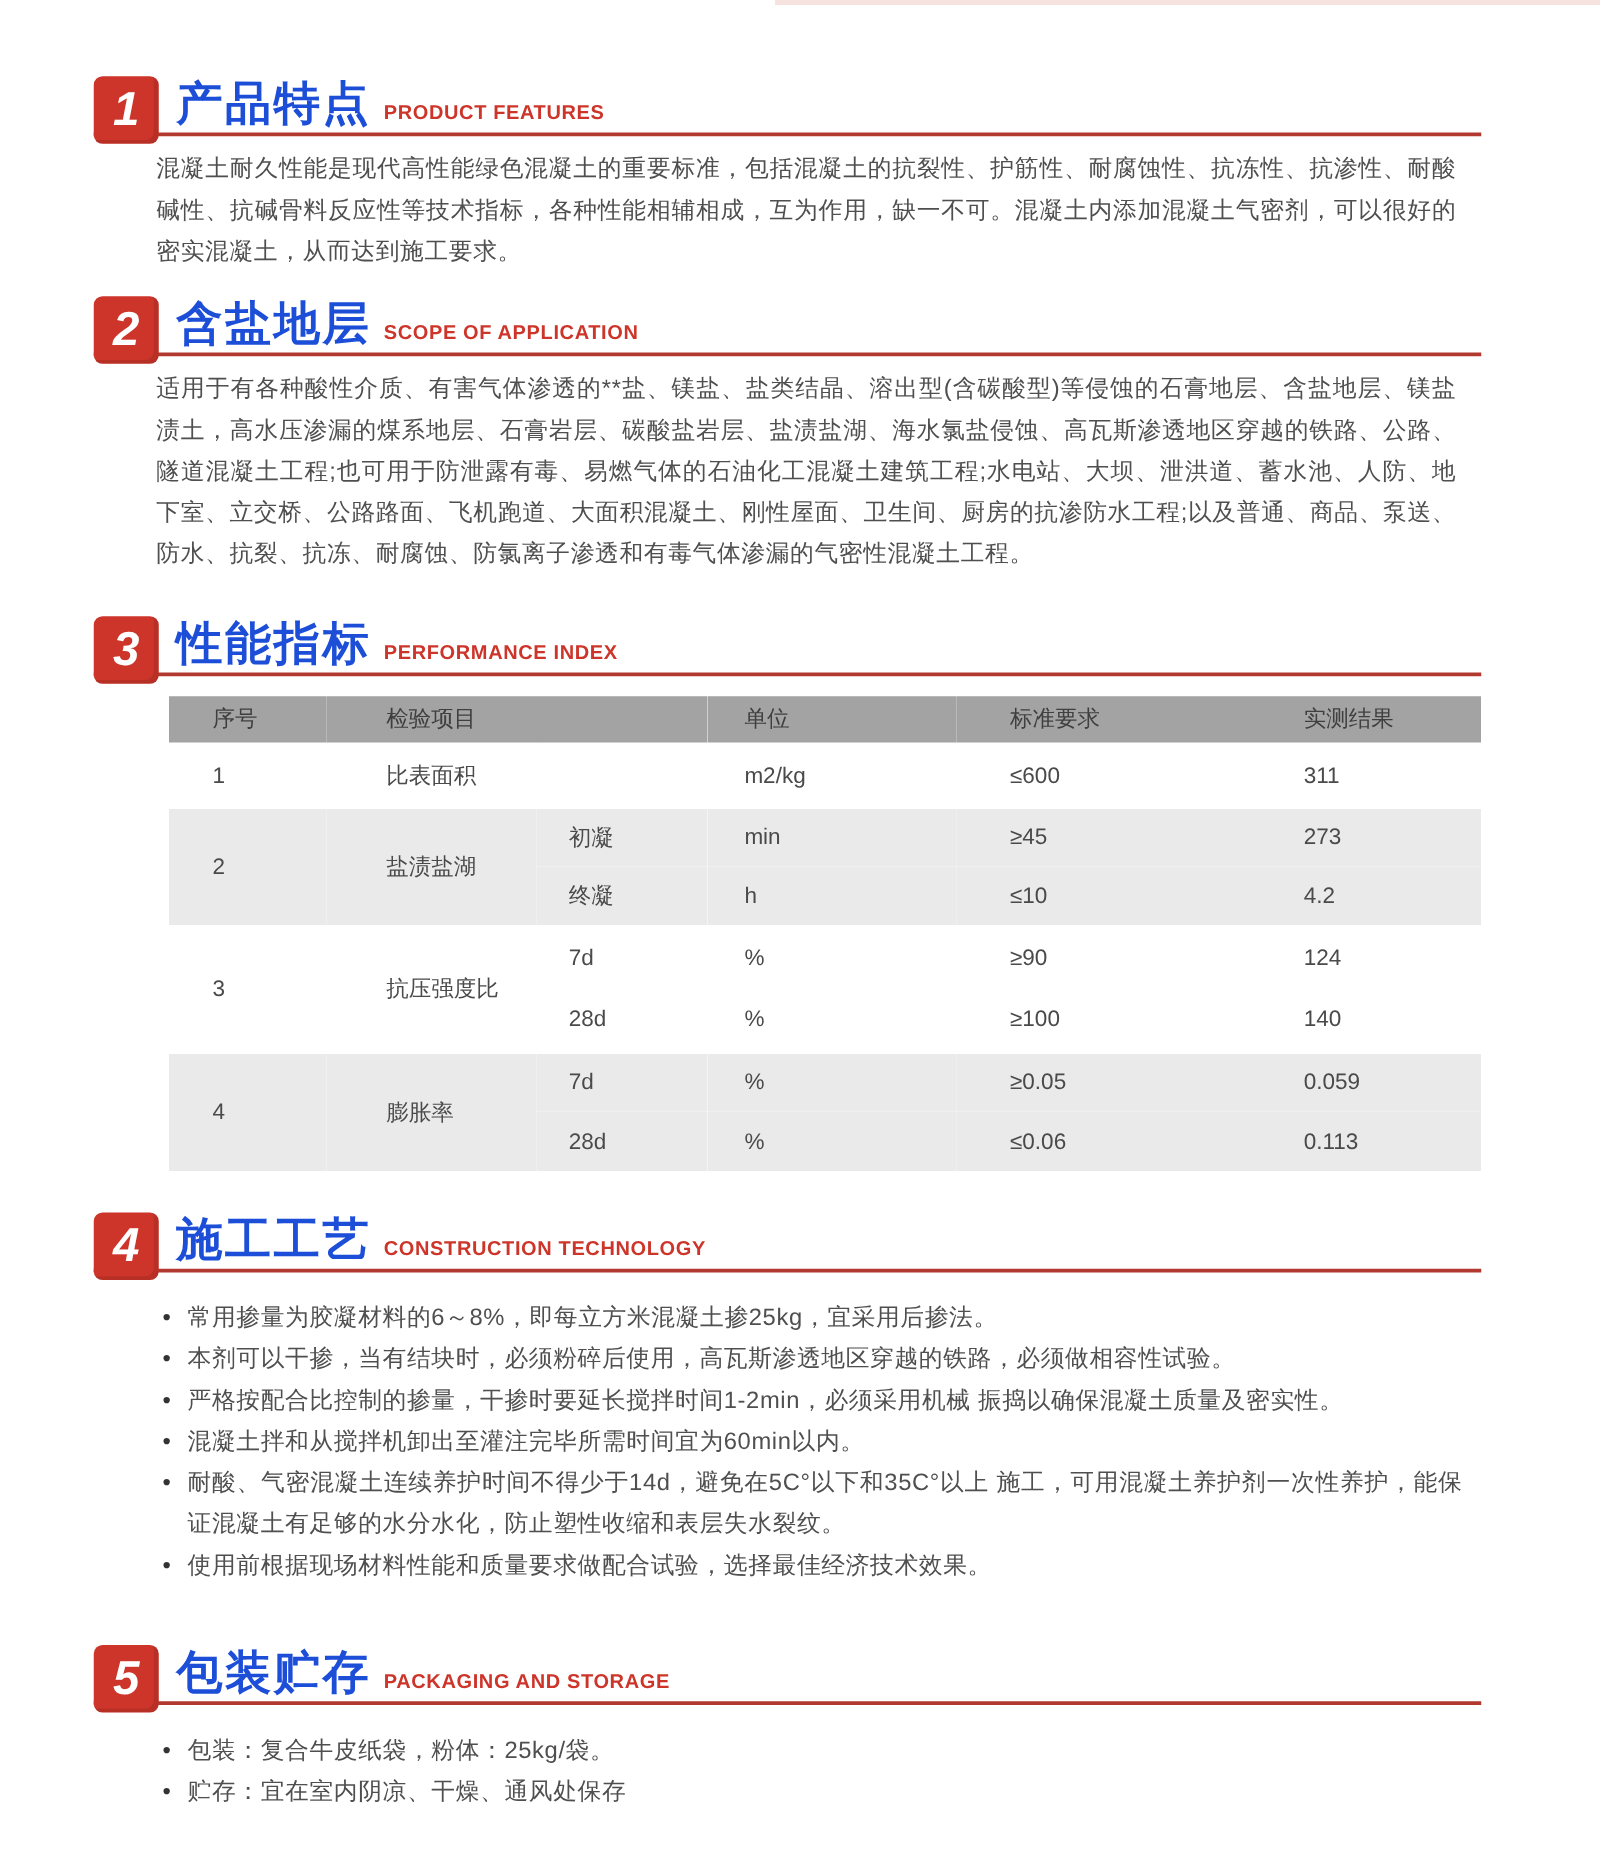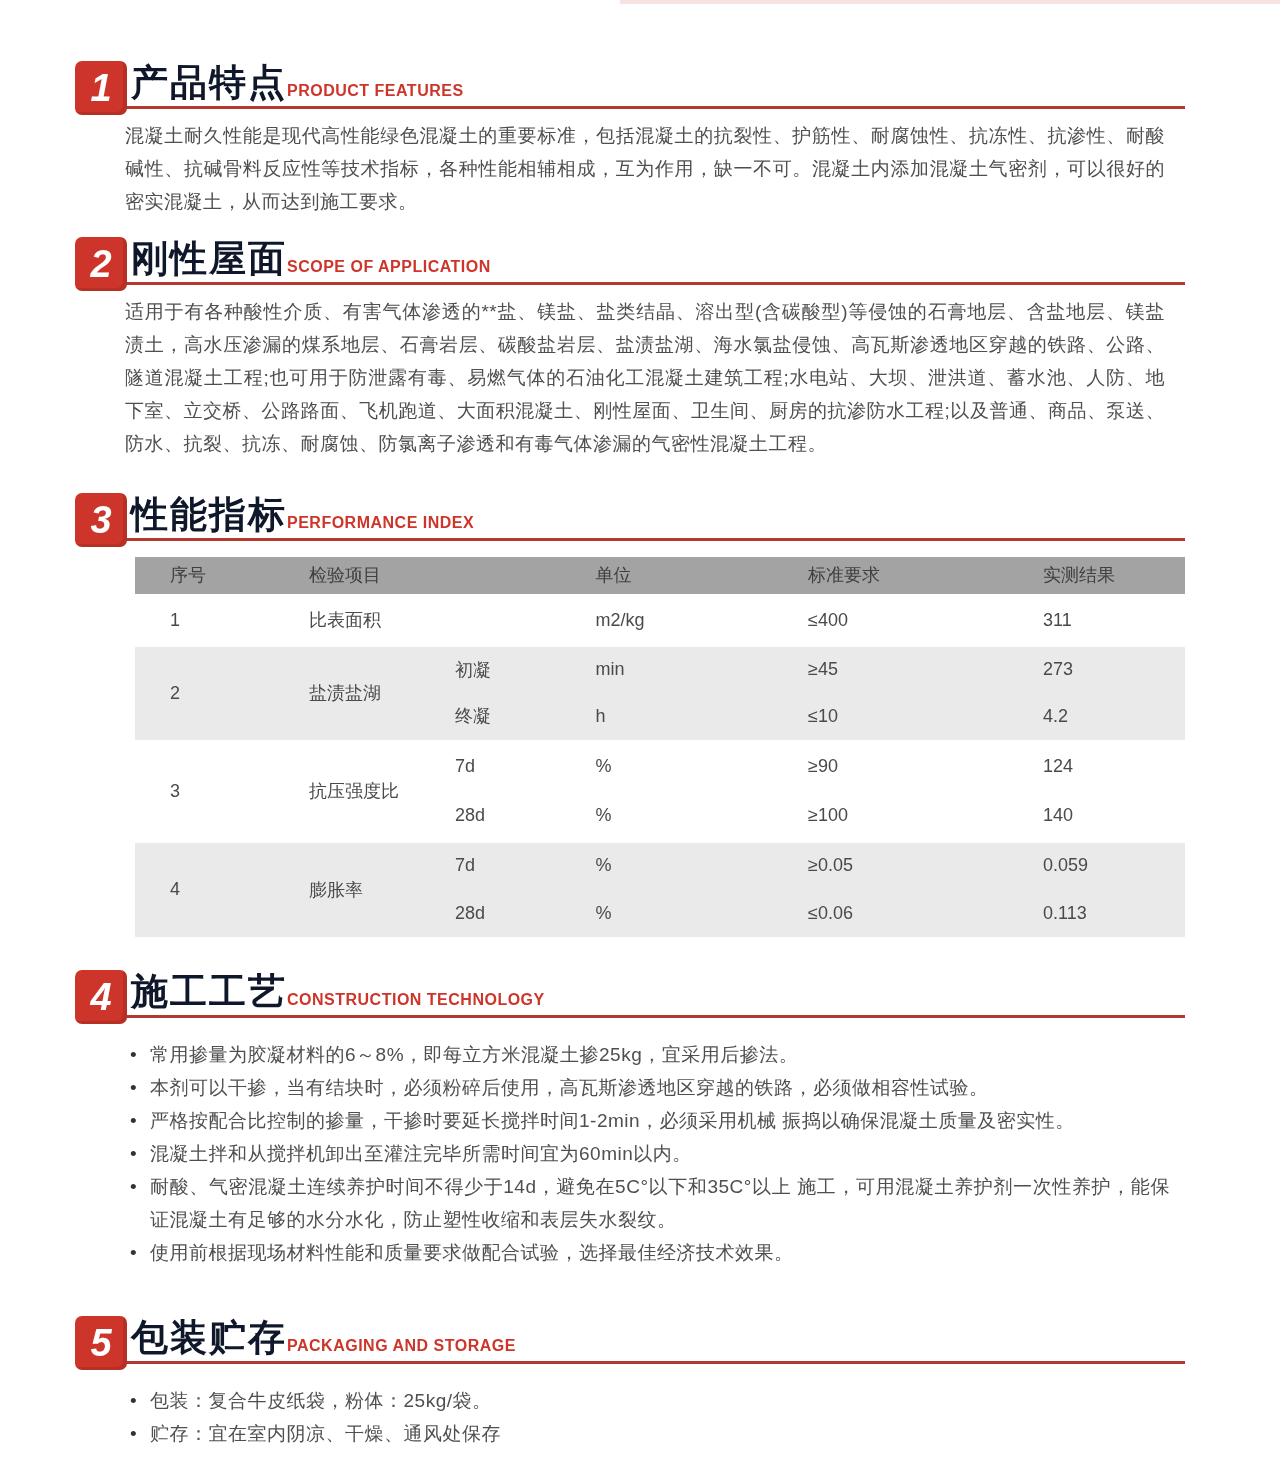--- a/index.html
+++ b/index.html
@@ -24,28 +24,29 @@
     margin-bottom:-9px;
     background:#cd352a;
     border-radius:7px;
     box-shadow:inset -4px -3px 0 rgba(0,0,0,0.10);
     color:#ffffff;
     font-size:38px;font-weight:bold;font-style:italic;
     display:flex;align-items:center;justify-content:center;
     flex:0 0 auto;
   }
   .title-cn{
-    margin-left:4px;
-    color:#0f172a;
+    margin-left:14px;
+    color:#1d4ed8;
     font-size:37px;font-weight:bold;
     letter-spacing:2px;
     line-height:1;
     padding-bottom:5px;
   }
   .title-en{
+    margin-left:10px;
     color:#cd352a;
     font-size:16px;font-weight:bold;
     letter-spacing:0.5px;
     line-height:1;
     padding-bottom:7px;
   }
 
   
   .para{
     margin:10px 115px 0 125px;
@@ -103,21 +104,21 @@
 
   <div class="sec-head s1">
     <div class="badge">1</div>
     <div class="title-cn">产品特点</div>
     <div class="title-en">PRODUCT FEATURES</div>
   </div>
   <p class="para">混凝土耐久性能是现代高性能绿色混凝土的重要标准，包括混凝土的抗裂性、护筋性、耐腐蚀性、抗冻性、抗渗性、耐酸碱性、抗碱骨料反应性等技术指标，各种性能相辅相成，互为作用，缺一不可。混凝土内添加混凝土气密剂，可以很好的密实混凝土，从而达到施工要求。</p>
 
   <div class="sec-head s2">
     <div class="badge">2</div>
-    <div class="title-cn">刚性屋面</div>
+    <div class="title-cn">含盐地层</div>
     <div class="title-en">SCOPE OF APPLICATION</div>
   </div>
   <p class="para">适用于有各种酸性介质、有害气体渗透的**盐、镁盐、盐类结晶、溶出型(含碳酸型)等侵蚀的石膏地层、含盐地层、镁盐渍土，高水压渗漏的煤系地层、石膏岩层、碳酸盐岩层、盐渍盐湖、海水氯盐侵蚀、高瓦斯渗透地区穿越的铁路、公路、隧道混凝土工程;也可用于防泄露有毒、易燃气体的石油化工混凝土建筑工程;水电站、大坝、泄洪道、蓄水池、人防、地下室、立交桥、公路路面、飞机跑道、大面积混凝土、刚性屋面、卫生间、厨房的抗渗防水工程;以及普通、商品、泵送、防水、抗裂、抗冻、耐腐蚀、防氯离子渗透和有毒气体渗漏的气密性混凝土工程。</p>
 
   <div class="sec-head s3">
     <div class="badge">3</div>
     <div class="title-cn">性能指标</div>
     <div class="title-en">PERFORMANCE INDEX</div>
   </div>
 
@@ -138,21 +139,21 @@
           <th class="cell-unit">单位</th>
           <th class="cell-std">标准要求</th>
           <th class="cell-res">实测结果</th>
         </tr>
       </thead>
       <tbody class="g1">
         <tr>
           <td class="cell-no">1</td>
           <td class="cell-item" colspan="2">比表面积</td>
           <td class="cell-unit">m2/kg</td>
-          <td class="cell-std">≤400</td>
+          <td class="cell-std">≤600</td>
           <td class="cell-res">311</td>
         </tr>
       </tbody>
       <tbody class="shaded">
         <tr>
           <td class="cell-no" rowspan="2">2</td>
           <td class="cell-item" rowspan="2">盐渍盐湖</td>
           <td class="cell-sub">初凝</td>
           <td class="cell-unit">min</td>
           <td class="cell-std">≥45</td>

